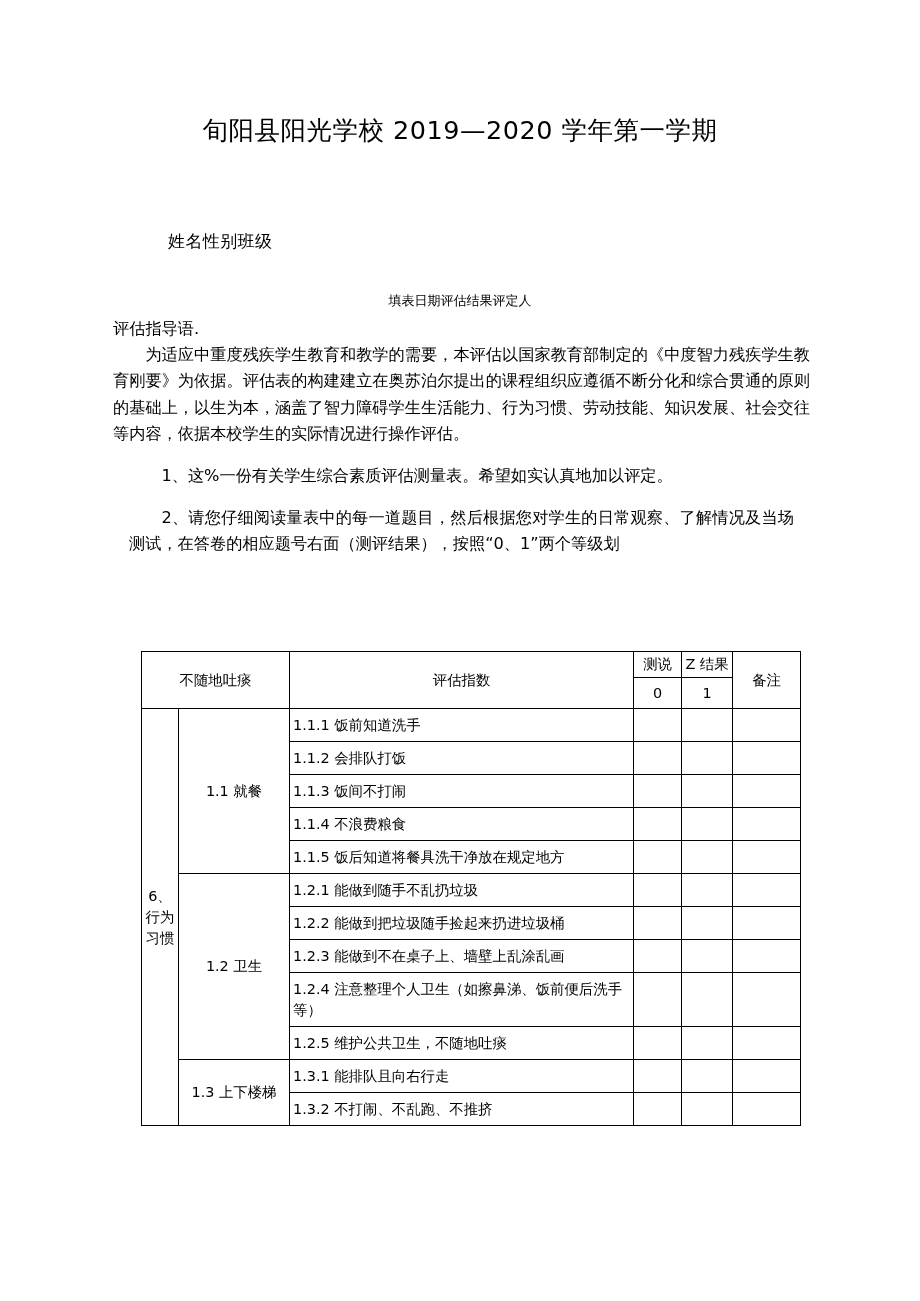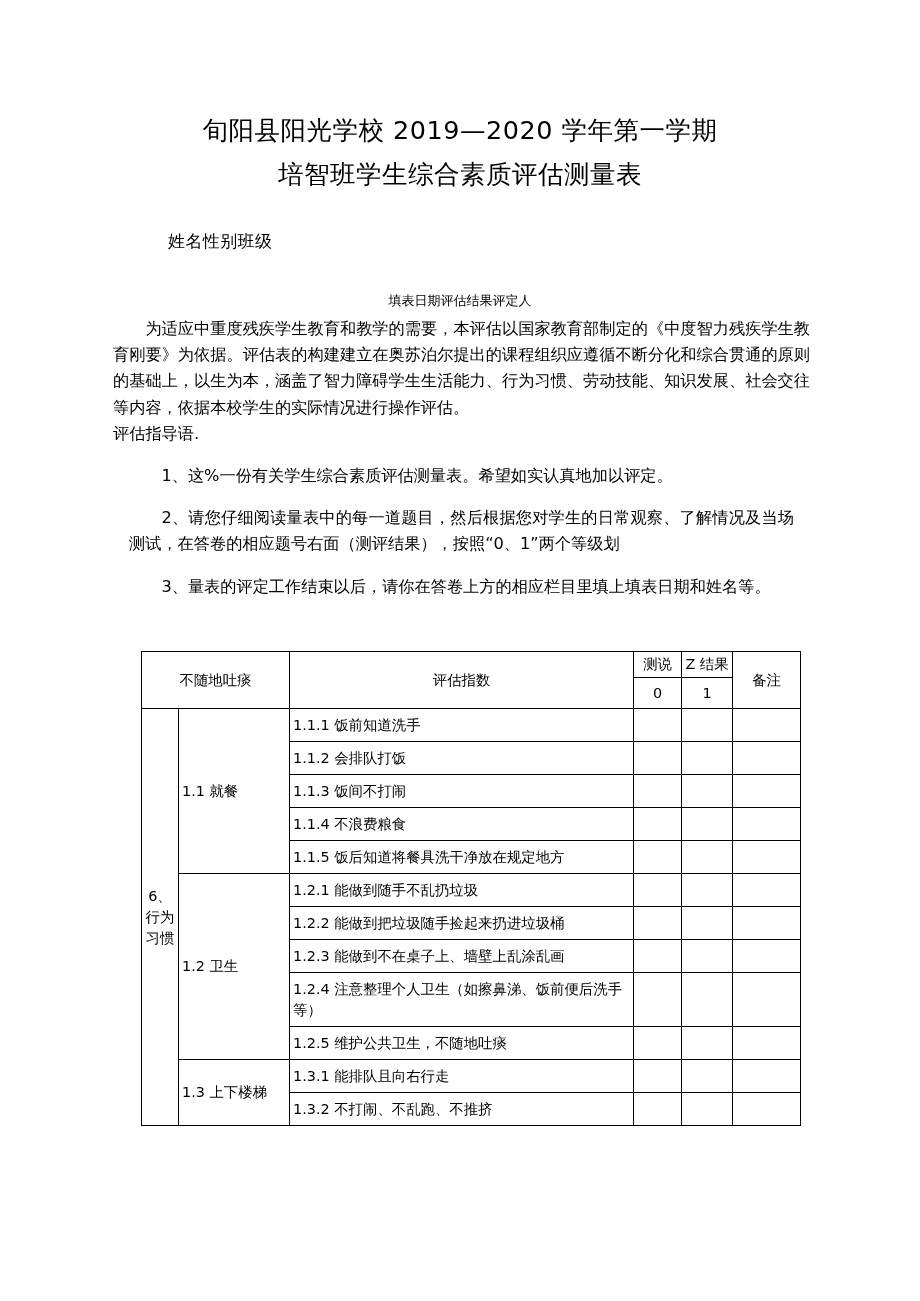--- a/index.html
+++ b/index.html
@@ -123,51 +123,50 @@
     height: 26px;
   }
   .cell-cat {
     text-align: center;
     font-size: 15px;
     line-height: 25px;
     vertical-align: bottom;
     padding-bottom: 4px;
   }
   .cell-sub {
+    text-align: center;
     font-size: 15px;
   }
   .cell-ind {
     text-align: left;
     padding-left: 4px;
     font-size: 14.6px;
   }
   .row-h { height: 33px; }
   .row-h2 { height: 54px; }
   .blank { }
 </style>
 </head>
 <body>
 
 <div class="page">
 
   <div class="title-block">
     <div class="title-line">旬阳县阳光学校 2019—2020 学年第一学期</div>
-    <div class="title-line">培智班学生综合素质评估测量表</div>
   </div>
 
   <div class="idline">姓名性别班级</div>
 
   <div class="metaline">填表日期评估结果评定人</div>
 
   <div class="body-text">
+    <p class="para noindent">评估指导语.</p>
     <p class="para">为适应中重度残疾学生教育和教学的需要，本评估以国家教育部制定的《中度智力残疾学生教育刚要》为依据。评估表的构建建立在奥苏泊尔提出的课程组织应遵循不断分化和综合贯通的原则的基础上，以生为本，涵盖了智力障碍学生生活能力、行为习惯、劳动技能、知识发展、社会交往等内容，依据本校学生的实际情况进行操作评估。</p>
-    <p class="para noindent">评估指导语.</p>
     <p class="para-num">1、这%一份有关学生综合素质评估测量表。希望如实认真地加以评定。</p>
     <p class="para-num">2、请您仔细阅读量表中的每一道题目，然后根据您对学生的日常观察、了解情况及当场测试，在答卷的相应题号右面（测评结果），按照“0、1”两个等级划</p>
-    <p class="para-num">3、量表的评定工作结束以后，请你在答卷上方的相应栏目里填上填表日期和姓名等。</p>
   </div>
 
   <table class="eval-table">
     <colgroup>
       <col class="col-cat">
       <col class="col-sub">
       <col class="col-ind">
       <col class="col-s0">
       <col class="col-s1">
       <col class="col-note">

